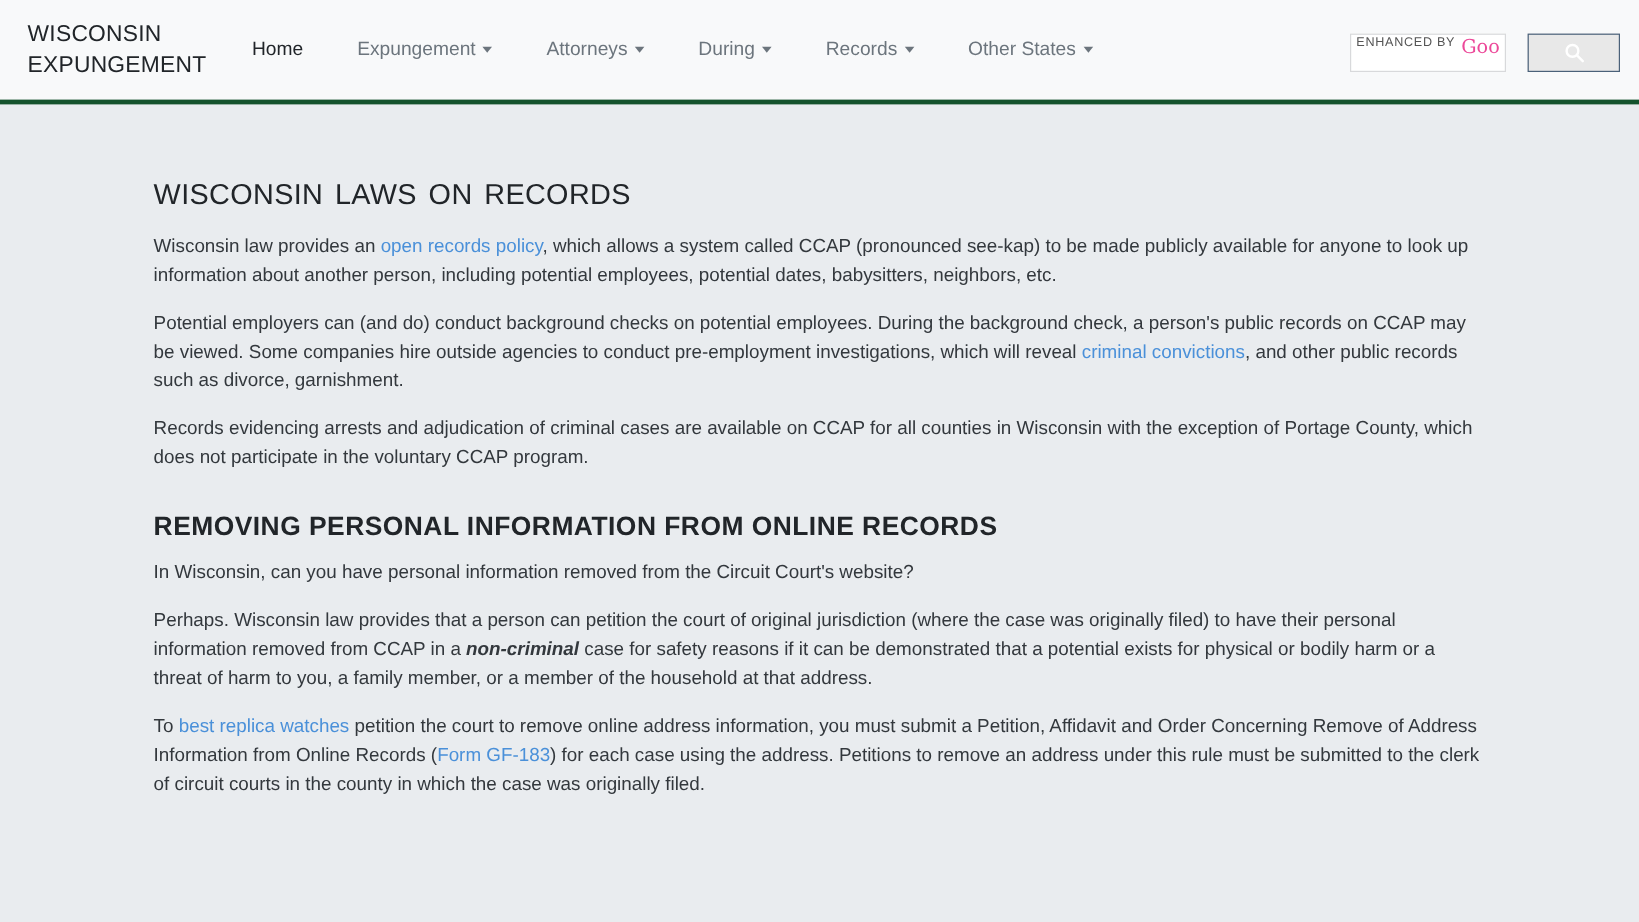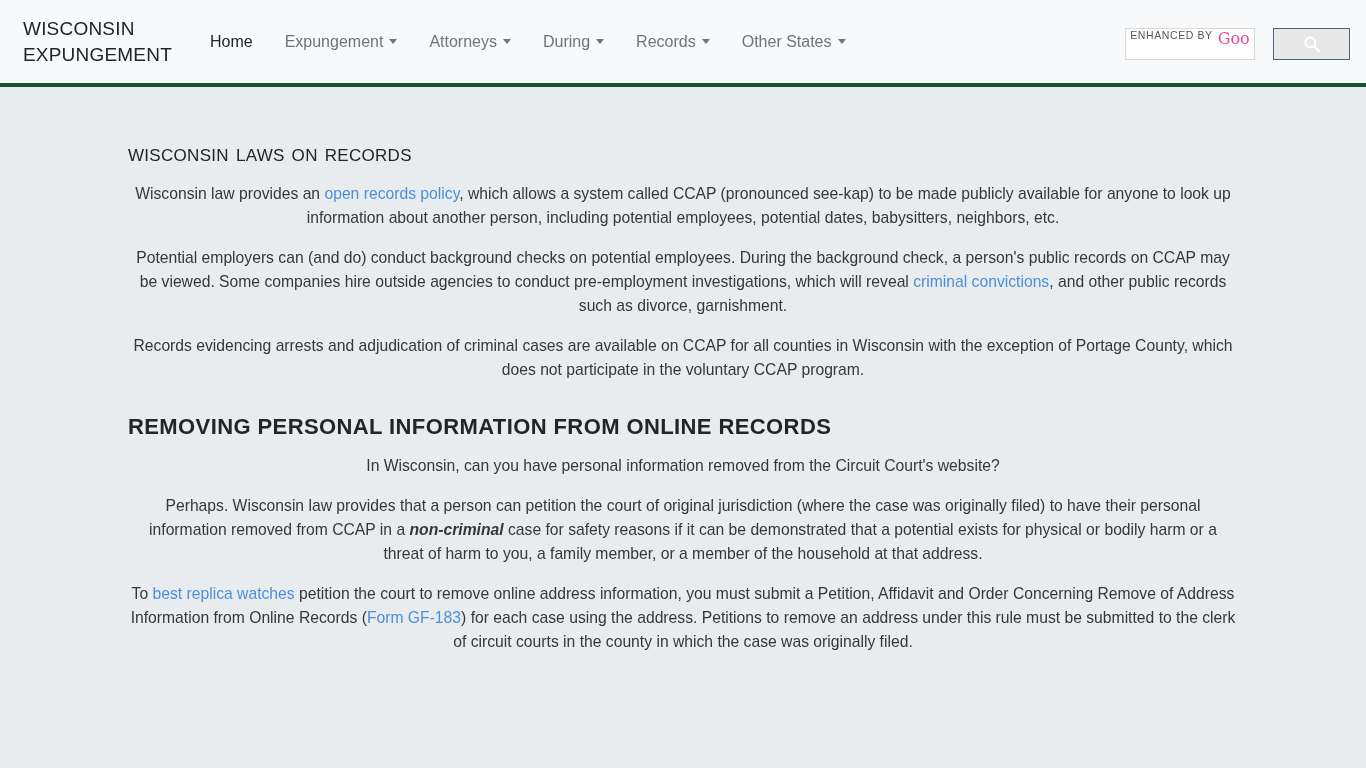--- a/index.html
+++ b/index.html
@@ -39,21 +39,21 @@
     font-weight: 400;
   }
   .brand .brand-line { display: block; }
 
   .nav-list {
     display: flex;
     align-items: center;
     list-style: none;
     margin: 0;
     padding: 0;
-    gap: 0px;
+    gap: 13px;
   }
   .nav-item {
     display: flex;
     align-items: center;
     padding: 8px 16px;
     font-size: 16px;
     color: #6c757d;
     cursor: pointer;
     white-space: nowrap;
     line-height: 1;
@@ -130,21 +130,21 @@
     font-size: 40px;
     font-weight: 400;
     font-variant: small-caps;
     text-transform: lowercase;
     color: #212529;
     margin: 0 0 6px 0;
     line-height: 1.15;
     letter-spacing: 0.3px;
   }
   h2.sub-title {
-    font-size: 24px;
+    font-size: 34px;
     font-weight: 400;
     font-variant: small-caps;
     text-transform: lowercase;
     color: #212529;
     margin: 0 0 14px 0;
     line-height: 1.2;
     letter-spacing: 0.3px;
   }
   h3.section-head {
     font-size: 22px;
@@ -154,21 +154,20 @@
     margin: 31px 0 14px 0;
     line-height: 1.25;
     letter-spacing: 0.4px;
   }
   p.body-text {
     font-size: 15.7px;
     line-height: 24px;
     color: #33383d;
     margin: 0 0 16px 0;
     max-width: 1115px;
-    text-align: center;
   }
   p.body-text:last-child { margin-bottom: 0; }
   a.inline-link {
     color: #4a90d9;
     text-decoration: none;
     cursor: pointer;
   }
   b.bold-italic {
     font-weight: 700;
     font-style: italic;

